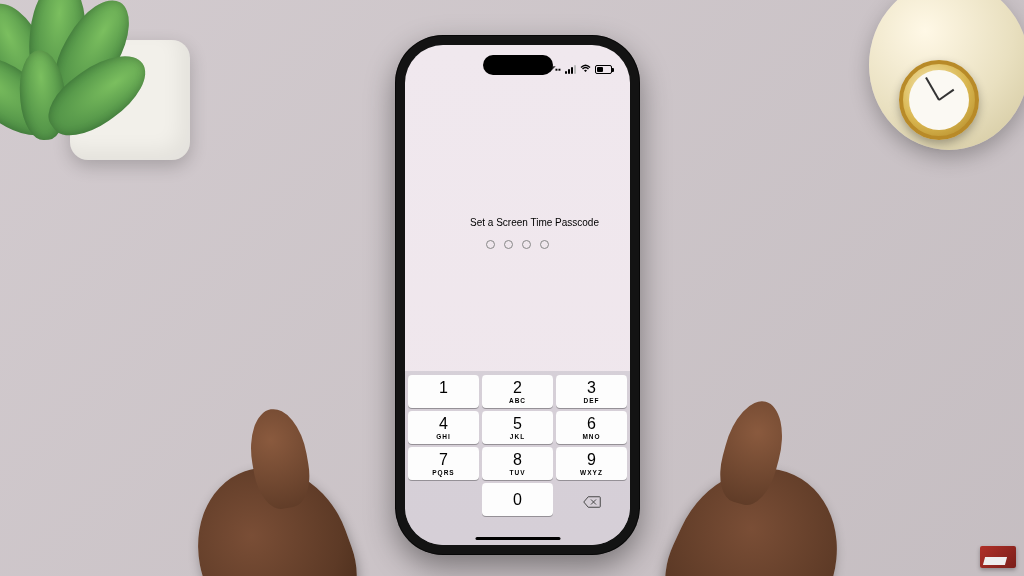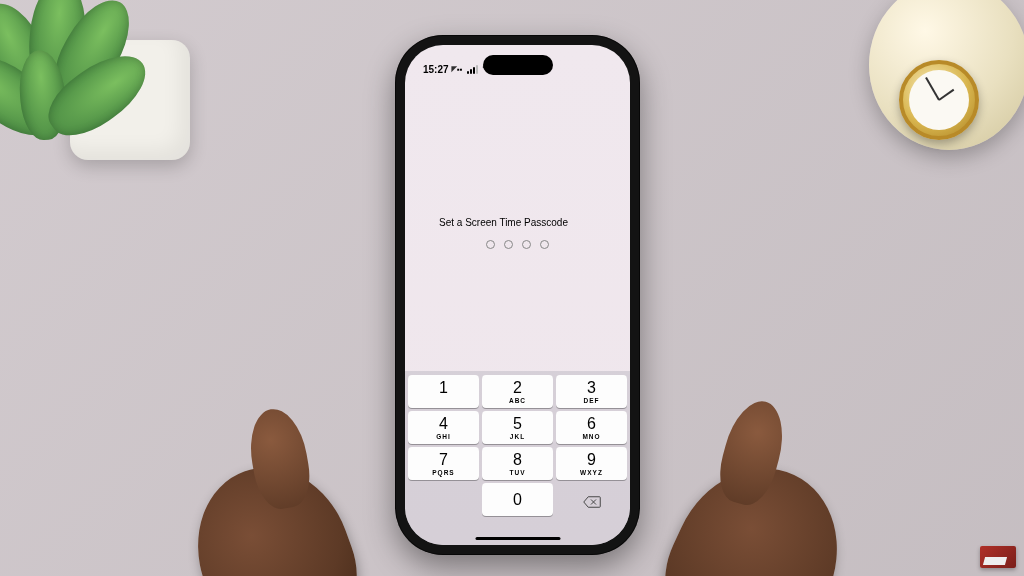--- a/index.html
+++ b/index.html
@@ -133,21 +133,21 @@
     }
     
     .statusbar {
       position: absolute;
       top: 0;
       left: 0;
       right: 0;
       height: 38px;
       display: flex;
       align-items: center;
-      justify-content: flex-start;
+      justify-content: flex-end;
       padding: 10px 18px 0;
       font-size: 10px;
       font-weight: 600;
       color: #000;
     }
     .status-left { display: flex; align-items: center; gap: 3px; }
     .status-right { display: flex; align-items: center; gap: 4px; }
     .signal-bars { display: flex; align-items: flex-end; gap: 1px; }
     .signal-bars span { width: 2px; background: #000; border-radius: 1px; }
     .signal-bars span:nth-child(1){height:3px;}
@@ -177,20 +177,21 @@
       font-size: 11px;
       font-weight: 400;
       color: #007aff;
     }
     
     .prompt {
       position: absolute;
       top: 172px;
       left: 0;
       right: 0;
+      text-align: center;
       font-size: 10px;
       font-weight: 500;
       color: #000;
       padding-left: 34px;
     }
     .dots {
       position: absolute;
       top: 195px;
       left: 0;
       right: 0;

